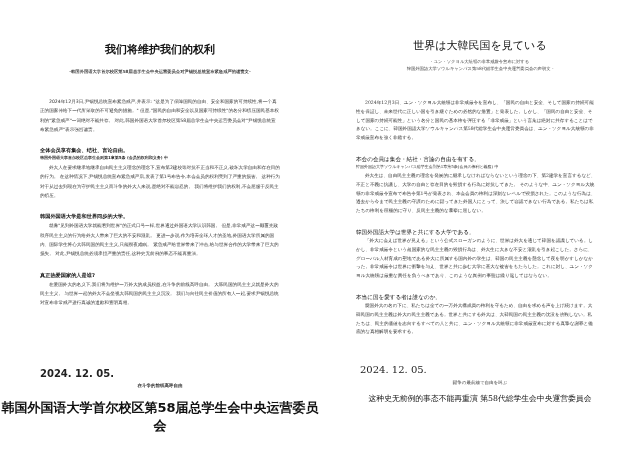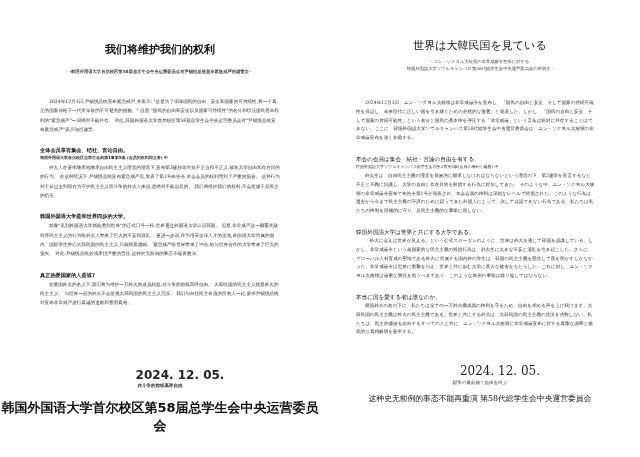--- a/index.html
+++ b/index.html
@@ -21,21 +21,21 @@
   .page-left .body { left: 40px; width: 240px; top: 97px; }
   .page-right .body { left: 356px; left: 36px; width: 240px; top: 99px; line-height: 8.8px; }
 
   .para { text-indent: 9px; }
   .heading { font-weight: bold; font-size: 5.2px; color: #111; margin-top: 12px; line-height: 8px; }
   .page-right .heading { font-weight: normal; font-size: 5.6px; }
   .subhead { font-size: 4px; font-weight: bold; color: #333; line-height: 8px; }
   .page-right .subhead { font-weight: normal; }
   .after-sub { margin-top: 1px; }
 
-  .date { position: absolute; left: 0; right: 0; text-align: center; font-size: 12px; color: #222; margin-left: 40px; }
+  .date { position: absolute; left: 0; right: 0; font-size: 10px; color: #222; margin-left: 40px; }
   .page-left .date { top: 368px; font-weight: bold; }
   .page-right .date { top: 364px; }
 
   .slogan { position: absolute; left: 0; right: 0; text-align: center; font-size: 4.5px; color: #333; }
   .page-left .slogan { top: 383px; font-weight: bold; }
   .page-right .slogan { top: 380px; }
 
   .signature { position: absolute; left: 0; right: 0; text-align: center; color: #111; }
   .page-left .signature { top: 399px; font-size: 13px; font-weight: bold; }
   .page-right .signature { top: 393px; font-size: 7.8px; }

